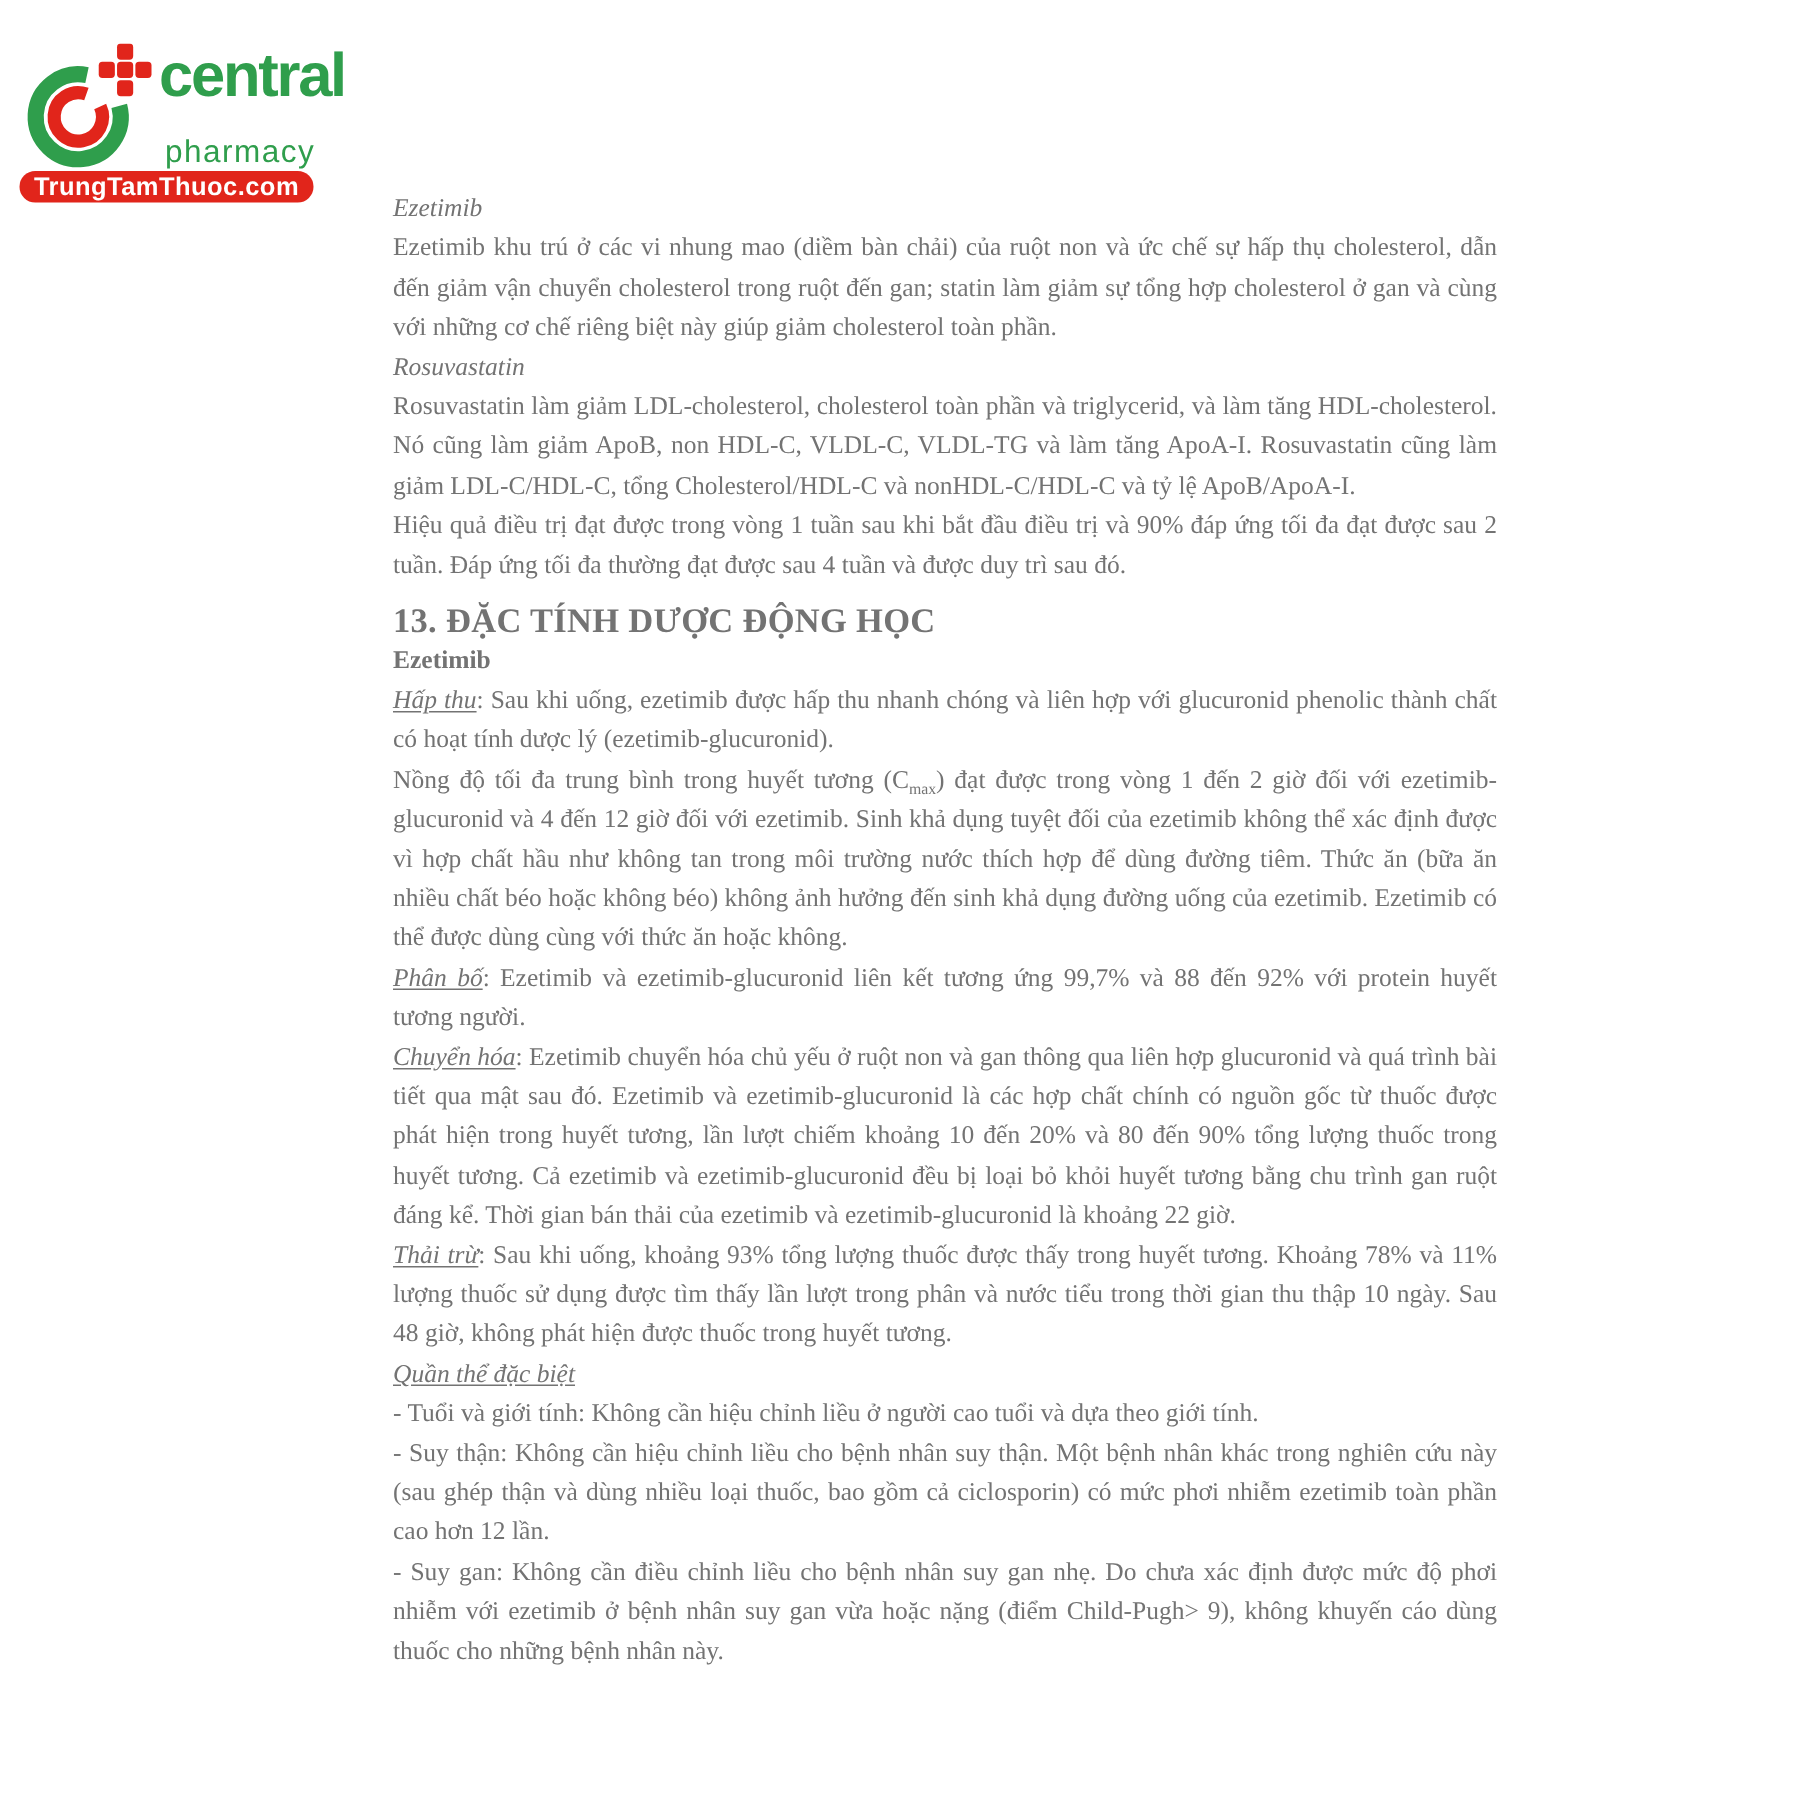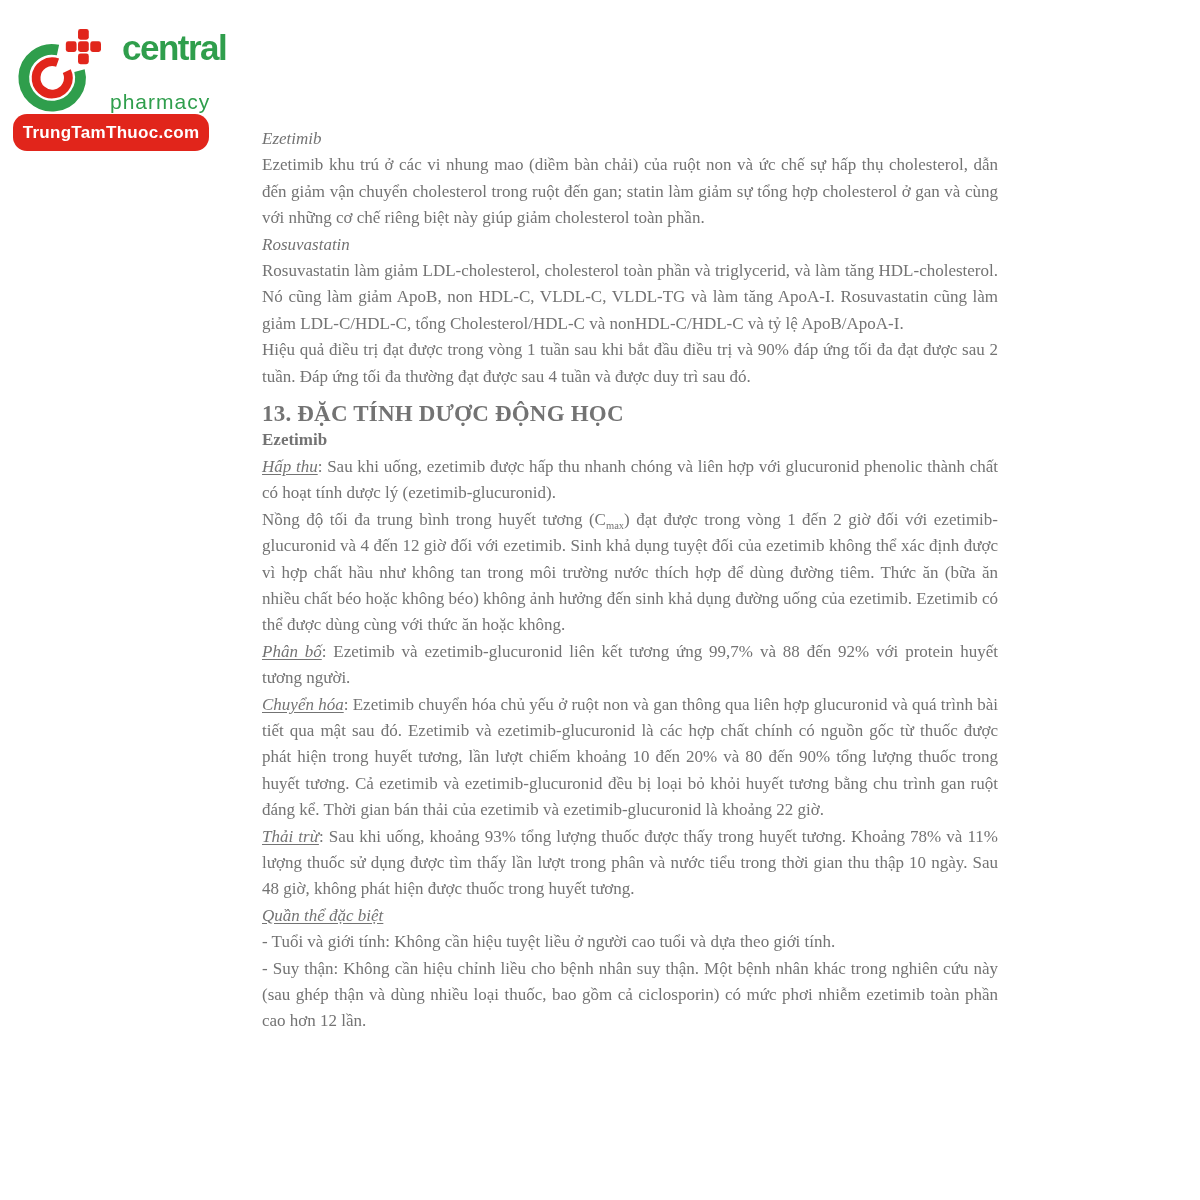--- a/index.html
+++ b/index.html
@@ -17,34 +17,34 @@
   }
   .page {
     position: absolute; inset: 0;
     background: #ffffff;
   }
 
   
   .logo { position: absolute; left: 13px; top: 28px; width: 210px; height: 120px; }
   .logo-mark { position: absolute; left: 0; top: 1px; width: 90px; height: 86px; }
   .brand {
-    position: absolute; left: 109px; top: 2px;
+    position: absolute; left: 93px; top: 2px;
     font-family: "Liberation Sans", "DejaVu Sans", sans-serif;
-    font-weight: 700; font-size: 35px; letter-spacing: -1.5px;
+    font-weight: 700; font-size: 41px; letter-spacing: -1.5px;
     color: var(--green); line-height: 1;
   }
   .brand-sub {
     position: absolute; left: 97px; top: 63px;
     font-family: "Liberation Sans", "DejaVu Sans", sans-serif;
     font-weight: 400; font-size: 21px; letter-spacing: 1px;
     color: var(--green); line-height: 1;
   }
   .badge {
     position: absolute; left: 0; top: 86px;
-    width: 196px; height: 37px;
+    width: 196px; height: 21px;
     background: var(--red);
     border-radius: 14px;
     color: #ffffff;
     font-family: "Liberation Sans", "DejaVu Sans", sans-serif;
     font-weight: 700; font-size: 17px; letter-spacing: .3px;
     display: flex; align-items: center; justify-content: center;
   }
 
   
   .doc {
@@ -99,17 +99,18 @@
       <p class="body"><span>Rosuvastatin làm giảm LDL-cholesterol, cholesterol toàn phần và triglycerid, và làm tăng HDL-cholesterol. Nó cũng làm giảm ApoB, non HDL-C, VLDL-C, VLDL-TG và làm tăng ApoA-I. Rosuvastatin cũng làm giảm LDL-C/HDL-C, tổng Cholesterol/HDL-C và nonHDL-C/HDL-C và tỷ lệ ApoB/ApoA-I.</span></p>
       <p class="body"><span>Hiệu quả điều trị đạt được trong vòng 1 tuần sau khi bắt đầu điều trị và 90% đáp ứng tối đa đạt được sau 2 tuần. Đáp ứng tối đa thường đạt được sau 4 tuần và được duy trì sau đó.</span></p>
       <p class="heading"><span>13. ĐẶC TÍNH DƯỢC ĐỘNG HỌC</span></p>
       <p class="label-bold"><span>Ezetimib</span></p>
       <p class="body"><span class="lead">Hấp thu</span><span>: Sau khi uống, ezetimib được hấp thu nhanh chóng và liên hợp với glucuronid phenolic thành chất có hoạt tính dược lý (ezetimib-glucuronid).</span></p>
       <p class="body"><span>Nồng độ tối đa trung bình trong huyết tương (C</span><span class="sub">max</span><span>) đạt được trong vòng 1 đến 2 giờ đối với ezetimib-glucuronid và 4 đến 12 giờ đối với ezetimib. Sinh khả dụng tuyệt đối của ezetimib không thể xác định được vì hợp chất hầu như không tan trong môi trường nước thích hợp để dùng đường tiêm. Thức ăn (bữa ăn nhiều chất béo hoặc không béo) không ảnh hưởng đến sinh khả dụng đường uống của ezetimib. Ezetimib có thể được dùng cùng với thức ăn hoặc không.</span></p>
       <p class="body"><span class="lead">Phân bố</span><span>: Ezetimib và ezetimib-glucuronid liên kết tương ứng 99,7% và 88 đến 92% với protein huyết tương người.</span></p>
       <p class="body"><span class="lead">Chuyển hóa</span><span>: Ezetimib chuyển hóa chủ yếu ở ruột non và gan thông qua liên hợp glucuronid và quá trình bài tiết qua mật sau đó. Ezetimib và ezetimib-glucuronid là các hợp chất chính có nguồn gốc từ thuốc được phát hiện trong huyết tương, lần lượt chiếm khoảng 10 đến 20% và 80 đến 90% tổng lượng thuốc trong huyết tương. Cả ezetimib và ezetimib-glucuronid đều bị loại bỏ khỏi huyết tương bằng chu trình gan ruột đáng kể. Thời gian bán thải của ezetimib và ezetimib-glucuronid là khoảng 22 giờ.</span></p>
       <p class="body"><span class="lead">Thải trừ</span><span>: Sau khi uống, khoảng 93% tổng lượng thuốc được thấy trong huyết tương. Khoảng 78% và 11% lượng thuốc sử dụng được tìm thấy lần lượt trong phân và nước tiểu trong thời gian thu thập 10 ngày. Sau 48 giờ, không phát hiện được thuốc trong huyết tương.</span></p>
       <p class="body"><span class="lead">Quần thể đặc biệt</span></p>
-      <p class="body"><span>- Tuổi và giới tính: Không cần hiệu tuyệt liều ở người cao tuổi và dựa theo giới tính.</span></p>
+      <p class="body"><span>- Tuổi và giới tính: Không cần hiệu chỉnh liều ở người cao tuổi và dựa theo giới tính.</span></p>
       <p class="body"><span>- Suy thận: Không cần hiệu chỉnh liều cho bệnh nhân suy thận. Một bệnh nhân khác trong nghiên cứu này (sau ghép thận và dùng nhiều loại thuốc, bao gồm cả ciclosporin) có mức phơi nhiễm ezetimib toàn phần cao hơn 12 lần.</span></p>
+      <p class="body"><span>- Suy gan: Không cần điều chỉnh liều cho bệnh nhân suy gan nhẹ. Do chưa xác định được mức độ phơi nhiễm với ezetimib ở bệnh nhân suy gan vừa hoặc nặng (điểm Child-Pugh&gt; 9), không khuyến cáo dùng thuốc cho những bệnh nhân này.</span></p>
     </div>
 
 </div>
 
 </body></html>

